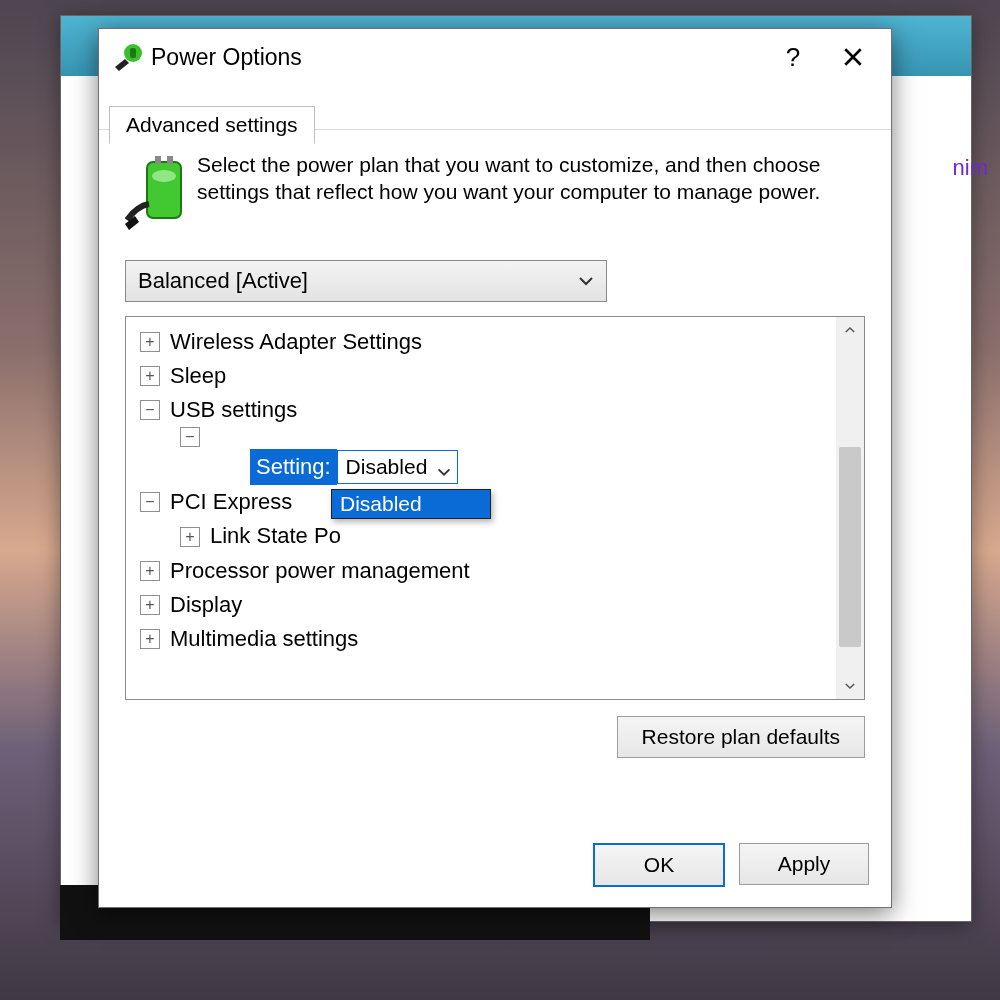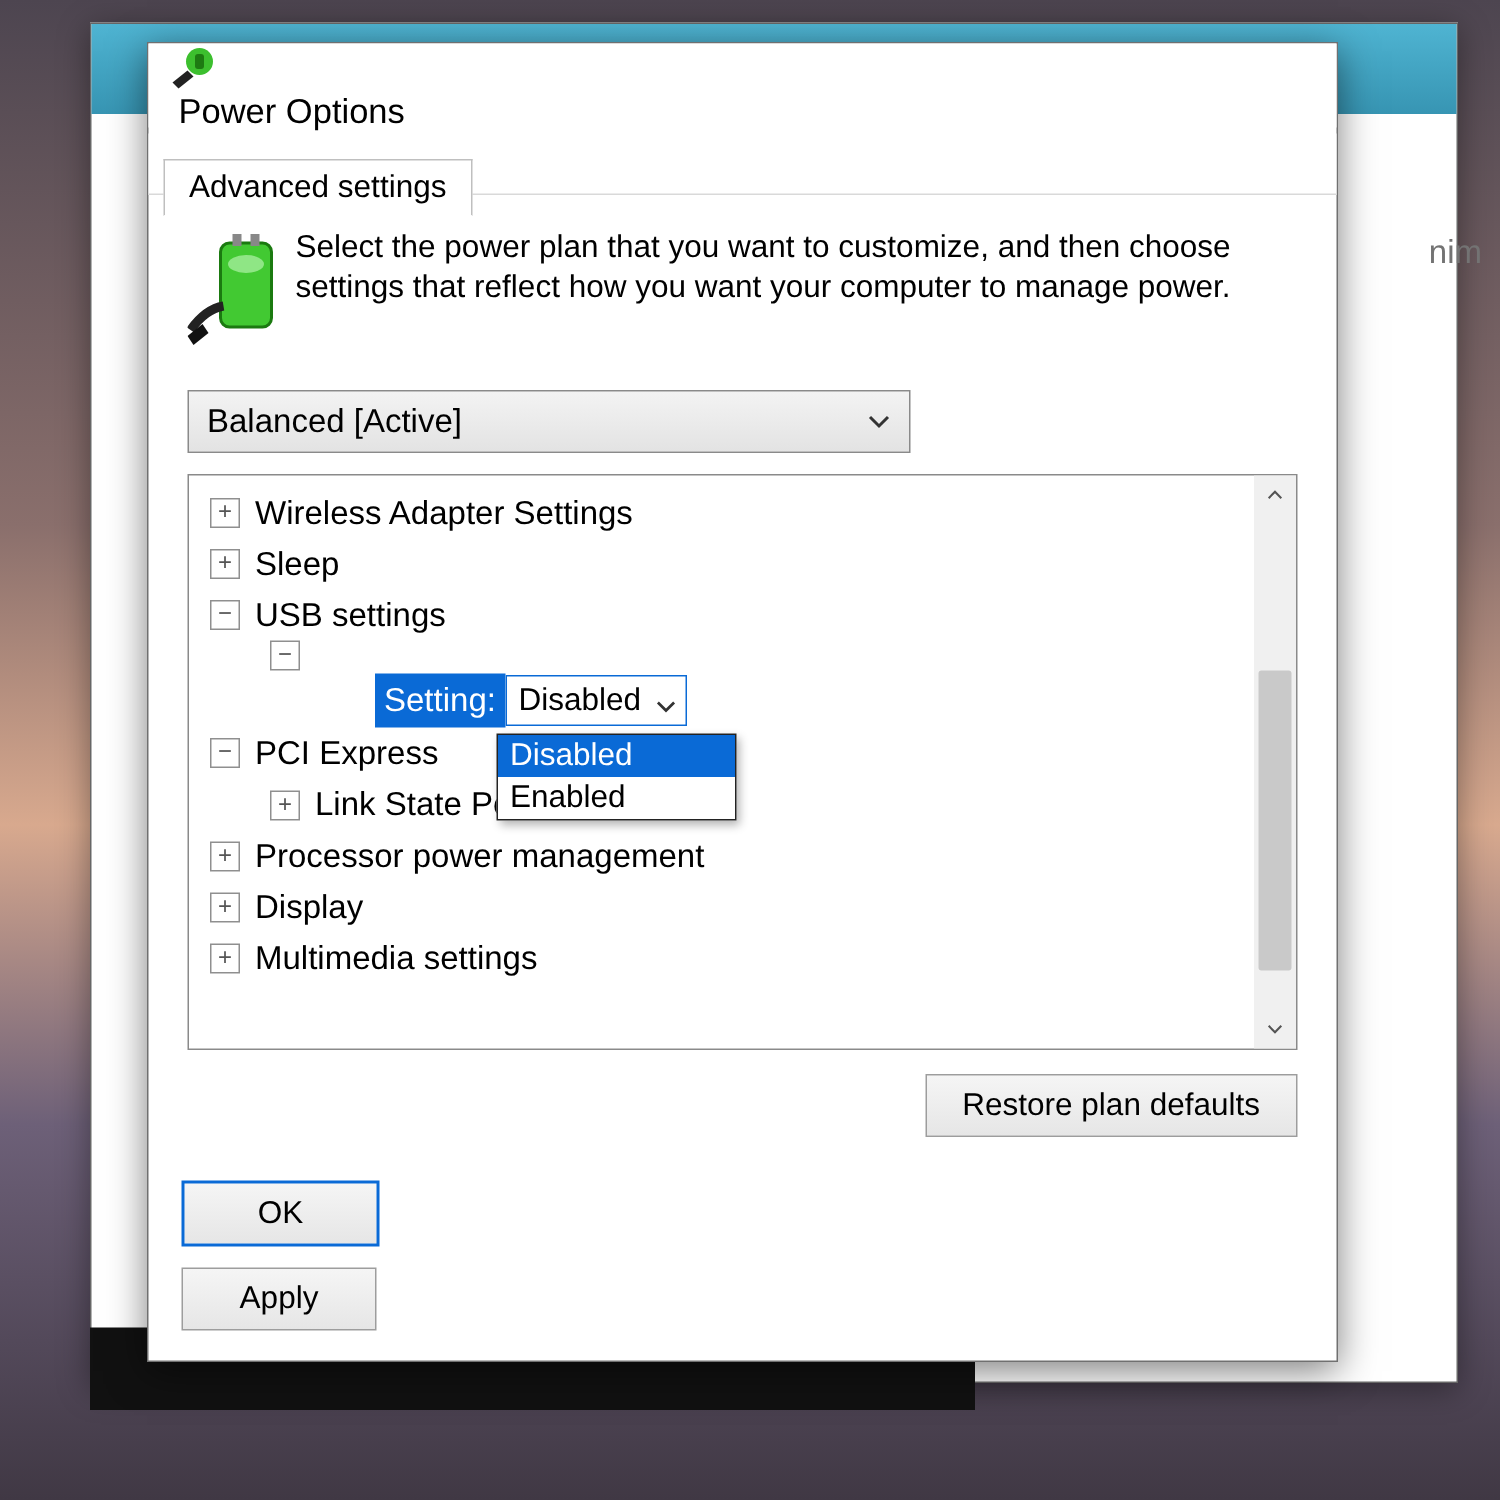--- a/index.html
+++ b/index.html
@@ -47,42 +47,42 @@
     color:#ddd;
     font-size:18px;
     padding-left:30px;
     line-height:0;
   }
   .under-text {
     position: absolute;
     right: 12px;
     top: 155px;
     font-size: 22px;
-    color: #737373;
+    color: #6d28d9;
   }
 
   
   .dialog {
     position: absolute;
     left: 98px;
     top: 28px;
     width: 792px;
     height: 878px;
     background: #ffffff;
     border: 1px solid #707070;
     box-shadow: 0 6px 24px rgba(0,0,0,.5);
     display: flex;
     flex-direction: column;
   }
   .titlebar {
     height: 56px;
     display: flex;
+    align-items: center;
     padding: 0 8px 0 14px;
     background: #ffffff;
-    flex-direction: column;
   }
   .titlebar .title {
     flex: 1;
     font-size: 23px;
     color: #000;
     padding-left: 6px;
   }
   .titlebar .app-icon {
     width: 32px;
     height: 32px;
@@ -262,21 +262,20 @@
     background: linear-gradient(to bottom,#f5f5f5,#e6e6e6);
     padding: 8px 24px;
     font-size: 21px;
   }
   .dialog-buttons {
     display: flex;
     justify-content: flex-end;
     gap: 14px;
     padding: 16px 22px 20px 22px;
     margin-top:auto;
-    flex-direction:column;
   }
   .dlg-btn {
     width: 128px;
     height: 40px;
     border: 1px solid #9d9d9d;
     background: linear-gradient(to bottom,#f5f5f5,#e6e6e6);
     font-size: 21px;
     display:flex; align-items:center; justify-content:center;
   }
   .dlg-btn.primary {
@@ -398,21 +397,20 @@
 
         <div class="node ind1">
           <span class="expander">+</span>
           <span>Multimedia settings</span>
         </div>
 
       </div>
 
       <div class="dropdown">
         <div class="opt sel">Disabled</div>
-        <div class="opt">Enabled</div>
       </div>
 
       <div class="tree-scroll-track">
         <div class="tree-scroll-btn top">
           <svg width="14" height="14" viewBox="0 0 20 20">
               <path d="M4 13 L10 7 L16 13" stroke="#555" stroke-width="2" fill="none"></path>
             </svg>
         </div>
         <div class="tree-scroll-thumb"></div>
         <div class="tree-scroll-btn bot">

